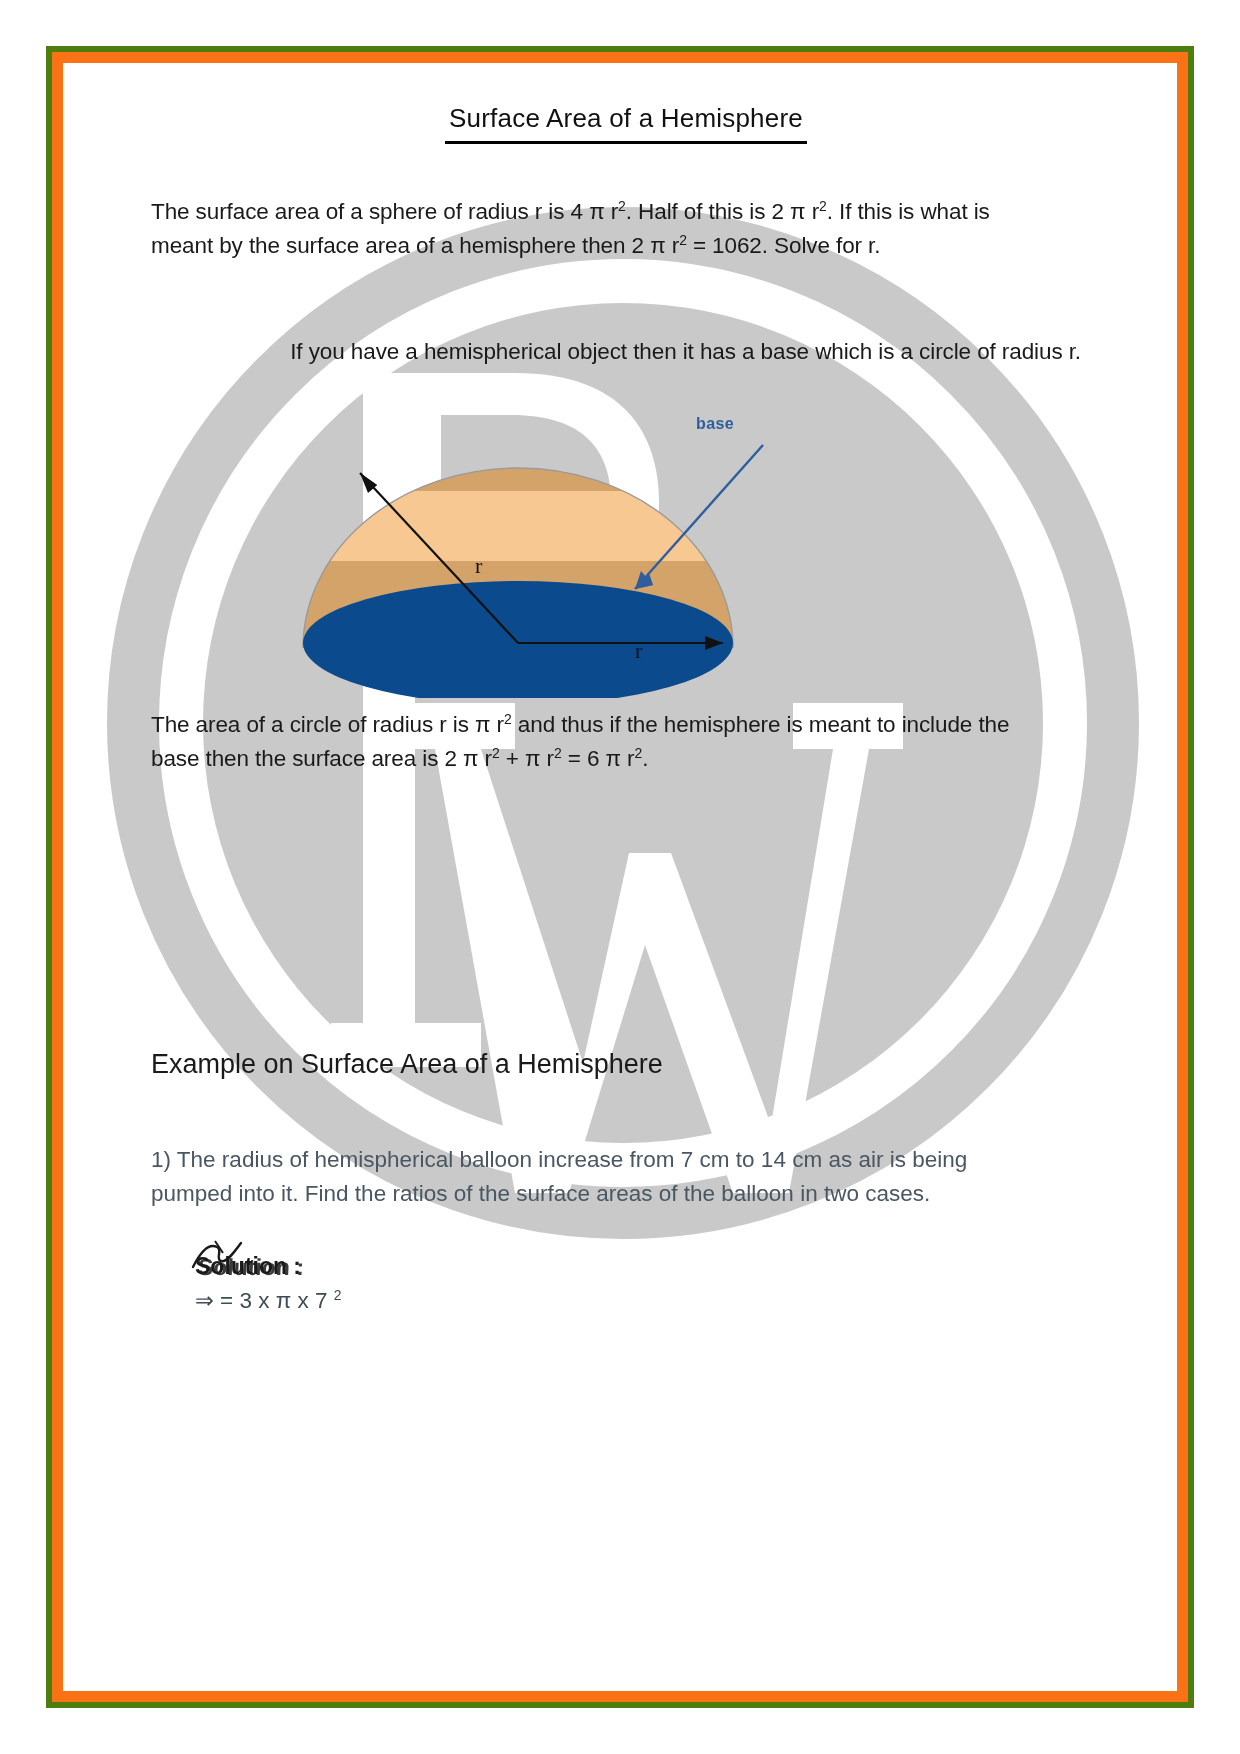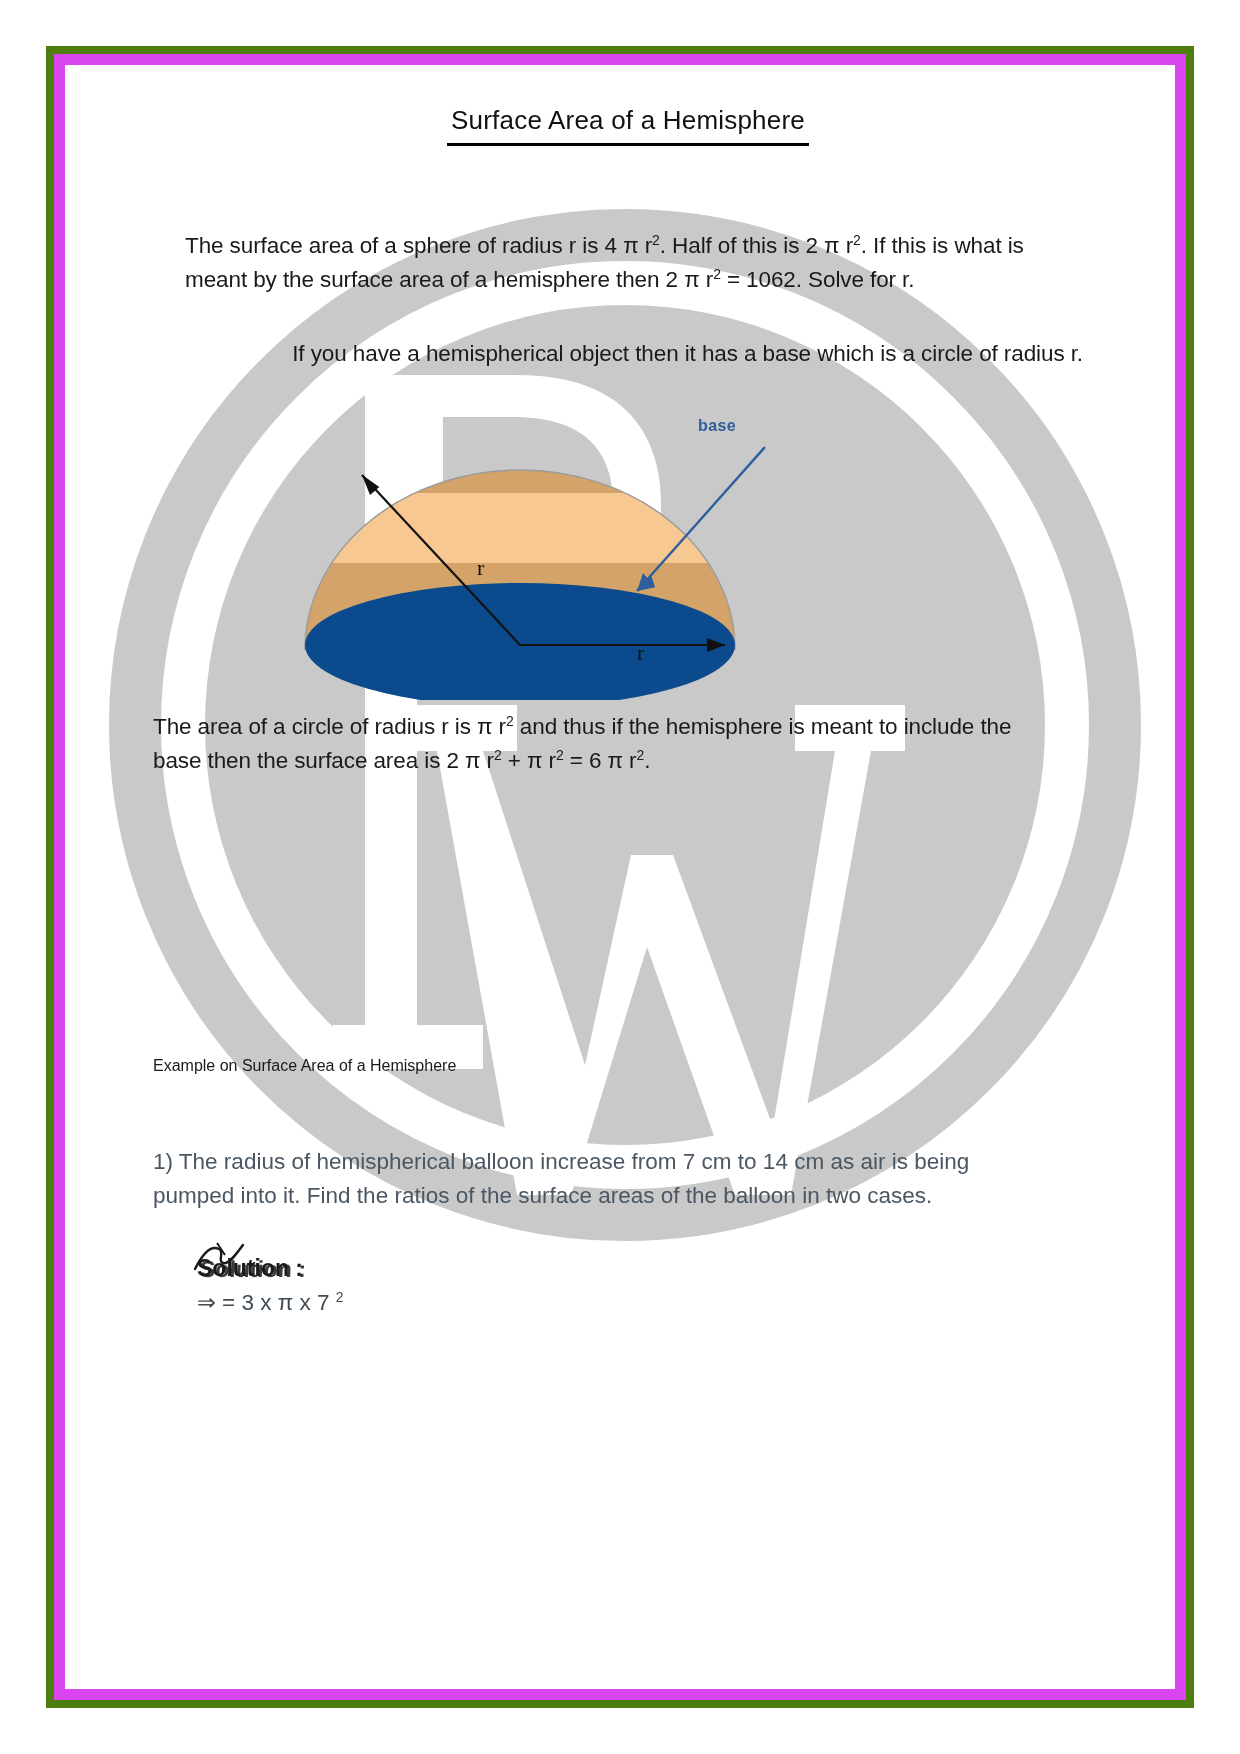--- a/index.html
+++ b/index.html
@@ -15,23 +15,23 @@
     overflow: hidden;
   }
 
   
   #page-frame {
     position: absolute;
     left: 46px;
     top: 46px;
     width: 1148px;
     height: 1662px;
-    border: 8px solid #4d7c0f;
+    border: 6px solid #4d7c0f;
     box-sizing: border-box;
-    background: #d946ef;
+    background: #f97316;
   }
   #page-inner {
     position: absolute;
     left: 11px;
     top: 11px;
     right: 11px;
     bottom: 11px;
     background: #ffffff;
     overflow: hidden;
   }
@@ -77,29 +77,29 @@
   
   .para {
     position: absolute;
     color: #1a1a1a;
     font-size: 22.5px;
     line-height: 34px;
     letter-spacing: -0.1px;
   }
   sup { font-size: 0.62em; vertical-align: super; line-height: 0; }
 
-  #p1 { left: 88px; top: 164px; width: 905px; margin-left: 32px; }
+  #p1 { left: 88px; top: 132px; width: 905px; }
   #p2 { left: 88px; top: 272px; width: 930px; text-align: right; }
   #p3 { left: 88px; top: 645px; width: 910px; }
 
   #example-head {
     position: absolute;
     left: 88px;
     top: 985px;
-    font-size: 16px;
+    font-size: 27px;
     color: #1a1a1a;
     line-height: 32px;
     text-align: right;
   }
 
   #q1 {
     position: absolute;
     left: 88px;
     top: 1080px;
     width: 900px;

